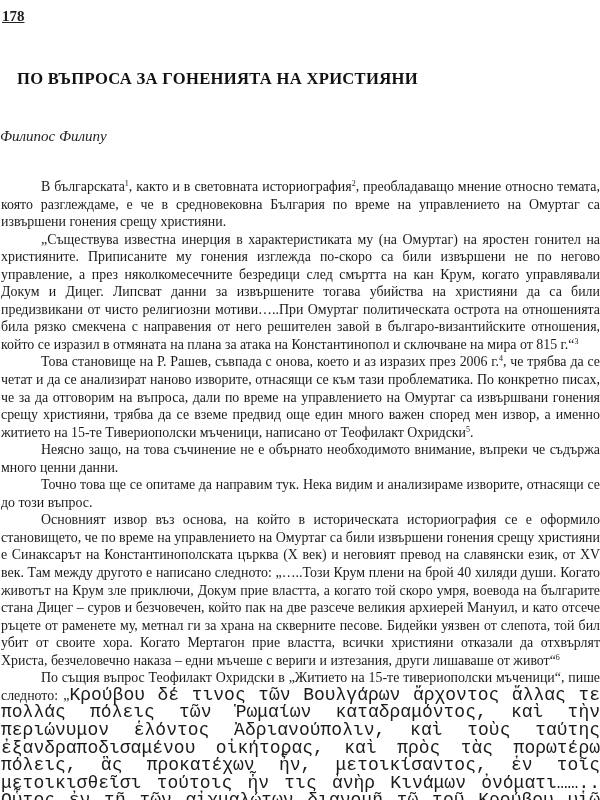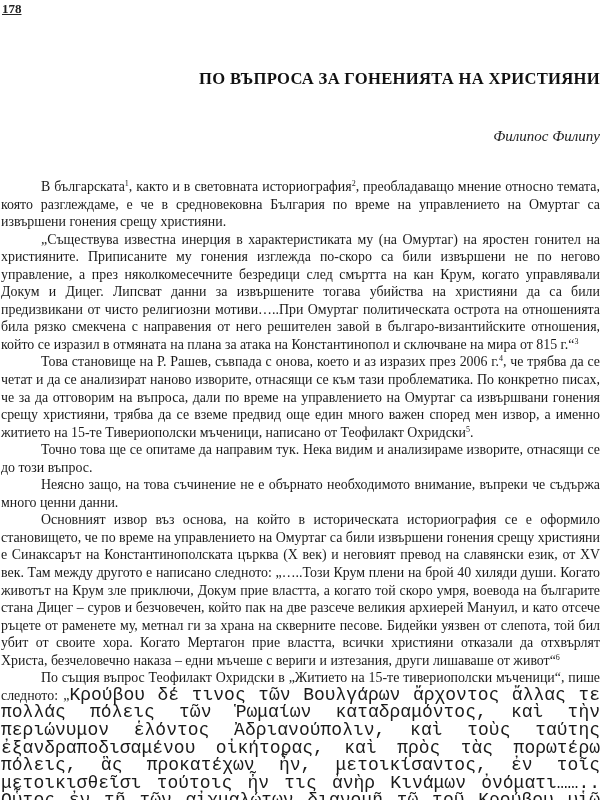--- a/index.html
+++ b/index.html
@@ -1,31 +1,31 @@
 <!DOCTYPE html>
 <html><head>
 <meta charset="utf-8">
 <style>
   html, body { margin: 0; padding: 0; background: #ffffff; }
   body {
     width: 600px; height: 800px; overflow: hidden; position: relative;
     font-family: "Liberation Serif", "DejaVu Serif", serif; color: #111;
   }
   .page-number {
-    position: absolute; left: 2px; top: 1px;
-    font-size: 13px; font-weight: bold; color: #222; text-decoration: underline;
+    position: absolute; left: 2px; top: 8px;
+    font-size: 15px; font-weight: bold; color: #222; text-decoration: underline;
   }
   .title {
     position: absolute; left: 0; right: 0; top: 68px;
-    text-align: right; font-weight: bold; font-size: 16.6px;
+    text-align: left; font-weight: bold; font-size: 16.6px;
     line-height: 21px; letter-spacing: 0.3px; color: #111; margin-left: 17px;
   }
   .author {
     position: absolute; left: 0; right: 0; top: 128px;
-    text-align: right; font-style: italic; font-size: 15px; color: #222;
+    text-align: left; font-style: italic; font-size: 15px; color: #222;
   }
   .body-text {
     position: absolute; left: 1px; right: 0; top: 178px;
     font-size: 13.9px; line-height: 17.55px; text-align: justify;
     color: #1a1a1a;
   }
   .body-text p { margin: 0; text-indent: 40px; }
   .body-text sup { font-size: 8px; line-height: 0; vertical-align: 5px; }
   .greek { font-family: Liberation Mono, monospace; font-size: 18px; }
 </style>
@@ -41,20 +41,20 @@
 <div class="author">Филипос Филипу</div>
 
 <div class="body-text">
   <p><span>В българската</span><sup>1</sup><span>, както и в световната историография</span><sup>2</sup><span>, преобладаващо мнение относно темата, която разглеждаме, е че в средновековна България по време на управлението на Омуртаг са извършени гонения срещу християни.</span></p>
 
 
   <p><span>„Съществува известна инерция в характеристиката му (на Омуртаг) на яростен гонител на християните. Приписаните му гонения изглежда по-скоро са били извършени не по негово управление, а през няколкомесечните безредици след смъртта на кан Крум, когато управлявали Докум и Дицег. Липсват данни за извършените тогава убийства на християни да са били предизвикани от чисто религиозни мотиви…..При Омуртаг политическата острота на отношенията била рязко смекчена с направения от него решителен завой в българо-византийските отношения, който се изразил в отмяната на плана за атака на Константинопол и сключване на мира от 815 г.“</span><sup>3</sup></p>
 
   <p><span>Това становище на Р. Рашев, съвпада с онова, което и аз изразих през 2006 г.</span><sup>4</sup><span>, че трябва да се четат и да се анализират наново изворите, отнасящи се към тази проблематика. По конкретно писах, че за да отговорим на въпроса, дали по време на управлението на Омуртаг са извършвани гонения срещу християни, трябва да се вземе предвид още един много важен според мен извор, а именно житието на 15-те Тивериополски мъченици, написано от Теофилакт Охридски</span><sup>5</sup><span>.</span></p>
 
+  <p><span>Неясно защо, на това съчинение не е обърнато необходимото внимание, въпреки че съдържа много ценни данни.</span></p>
+
   <p><span>Точно това ще се опитаме да направим тук. Нека видим и анализираме изворите, отнасящи се до този въпрос.</span></p>
-
-  <p><span>Неясно защо, на това съчинение не е обърнато необходимото внимание, въпреки че съдържа много ценни данни.</span></p>
 
   <p><span>Основният извор въз основа, на който в историческата историография се е оформило становището, че по време на управлението на Омуртаг са били извършени гонения срещу християни е Синаксарът на Константинополската църква (X век) и неговият превод на славянски език, от XV век. Там между другото е написано следното: „…..Този Крум плени на брой 40 хиляди души. Когато животът на Крум зле приключи, Докум прие властта, а когато той скоро умря, воевода на българите стана Дицег – суров и безчовечен, който пак на две разсече великия архиерей Мануил, и като отсече ръцете от раменете му, метнал ги за храна на скверните песове. Бидейки уязвен от слепота, той бил убит от своите хора. Когато Мертагон прие властта, всички християни отказали да отхвърлят Христа, безчеловечно наказа – едни мъчеше с вериги и изтезания, други лишаваше от живот“</span><sup>6</sup></p>
 
   <p><span>По същия въпрос Теофилакт Охридски в „Житието на 15-те тивериополски мъченици“, пише следното: „</span><span class="greek">Κρούβου δέ τινος τῶν Βουλγάρων ἄρχοντος ἄλλας τε πολλάς πόλεις τῶν Ῥωμαίων καταδραμόντος, καὶ τὴν περιώνυμον ἑλόντος Ἀδριανούπολιν, καὶ τοὺς ταύτης ἐξανδραποδισαμένου οἰκήτορας, καὶ πρὸς τὰς πορωτέρω πόλεις, ἃς προκατέχων ἦν, μετοικίσαντος, ἐν τοῖς μετοικισθεῖσι τούτοις ἦν τις ἀνὴρ Κινάμων ὀνόματι…….. Οὗτος ἐν τῇ τῶν αἰχμαλώτων διανομῇ τῷ τοῦ Κρούβου υἱῷ Ὀμβριτάγῳ ἀπεκληρώθη</span><span>“</span><sup>7</sup><span>.</span></p>
 </div>
 
 </body></html>

